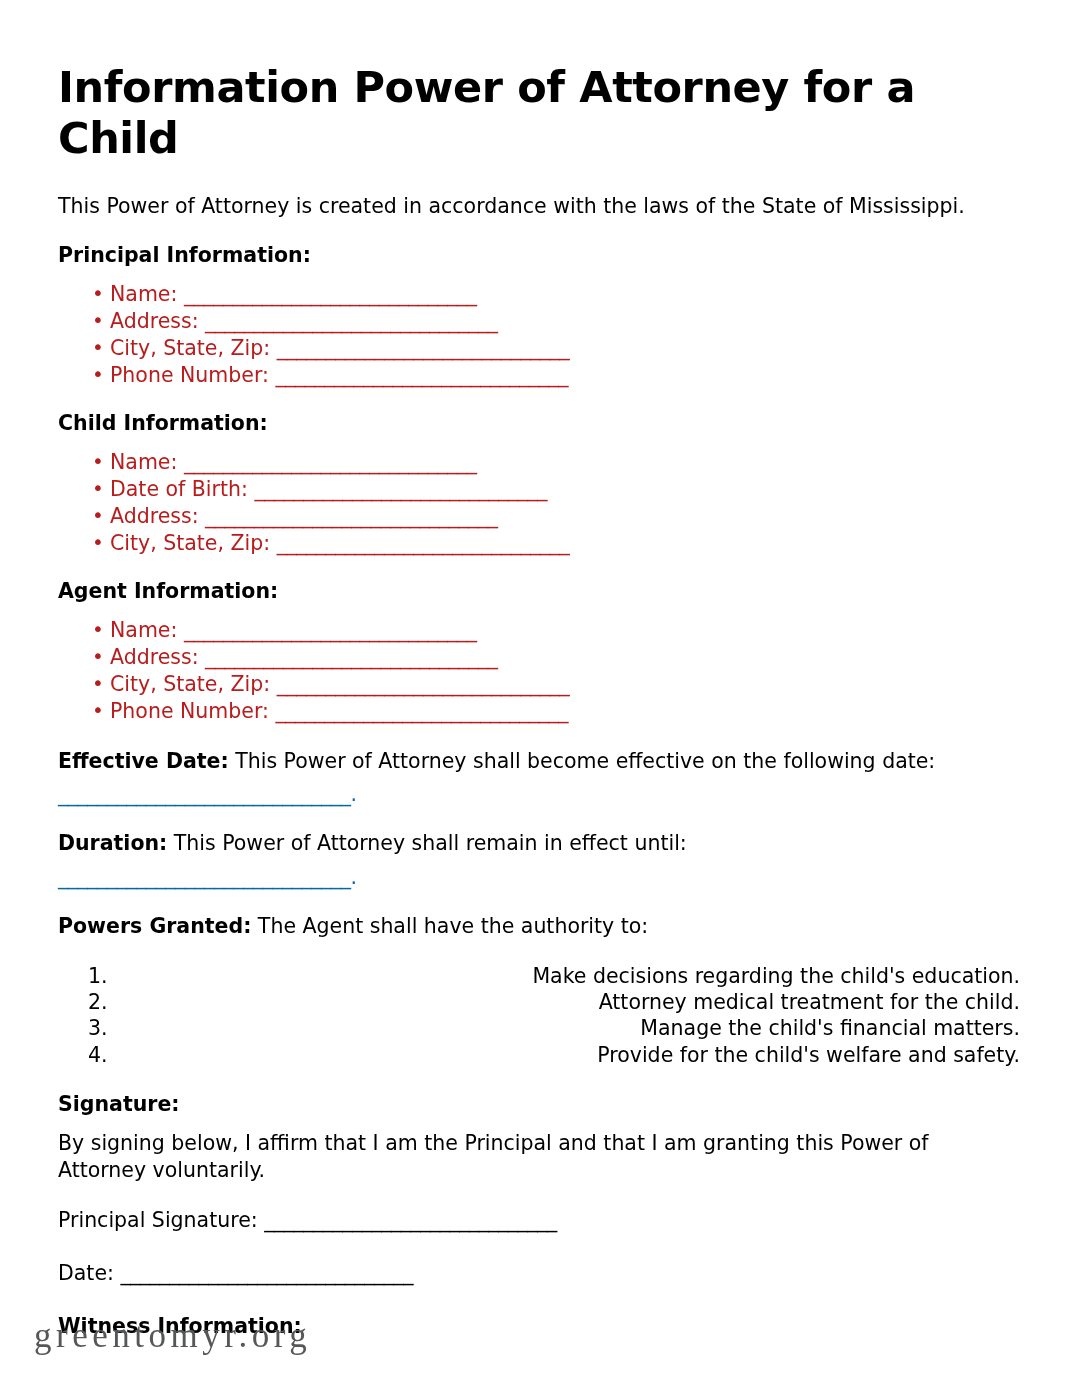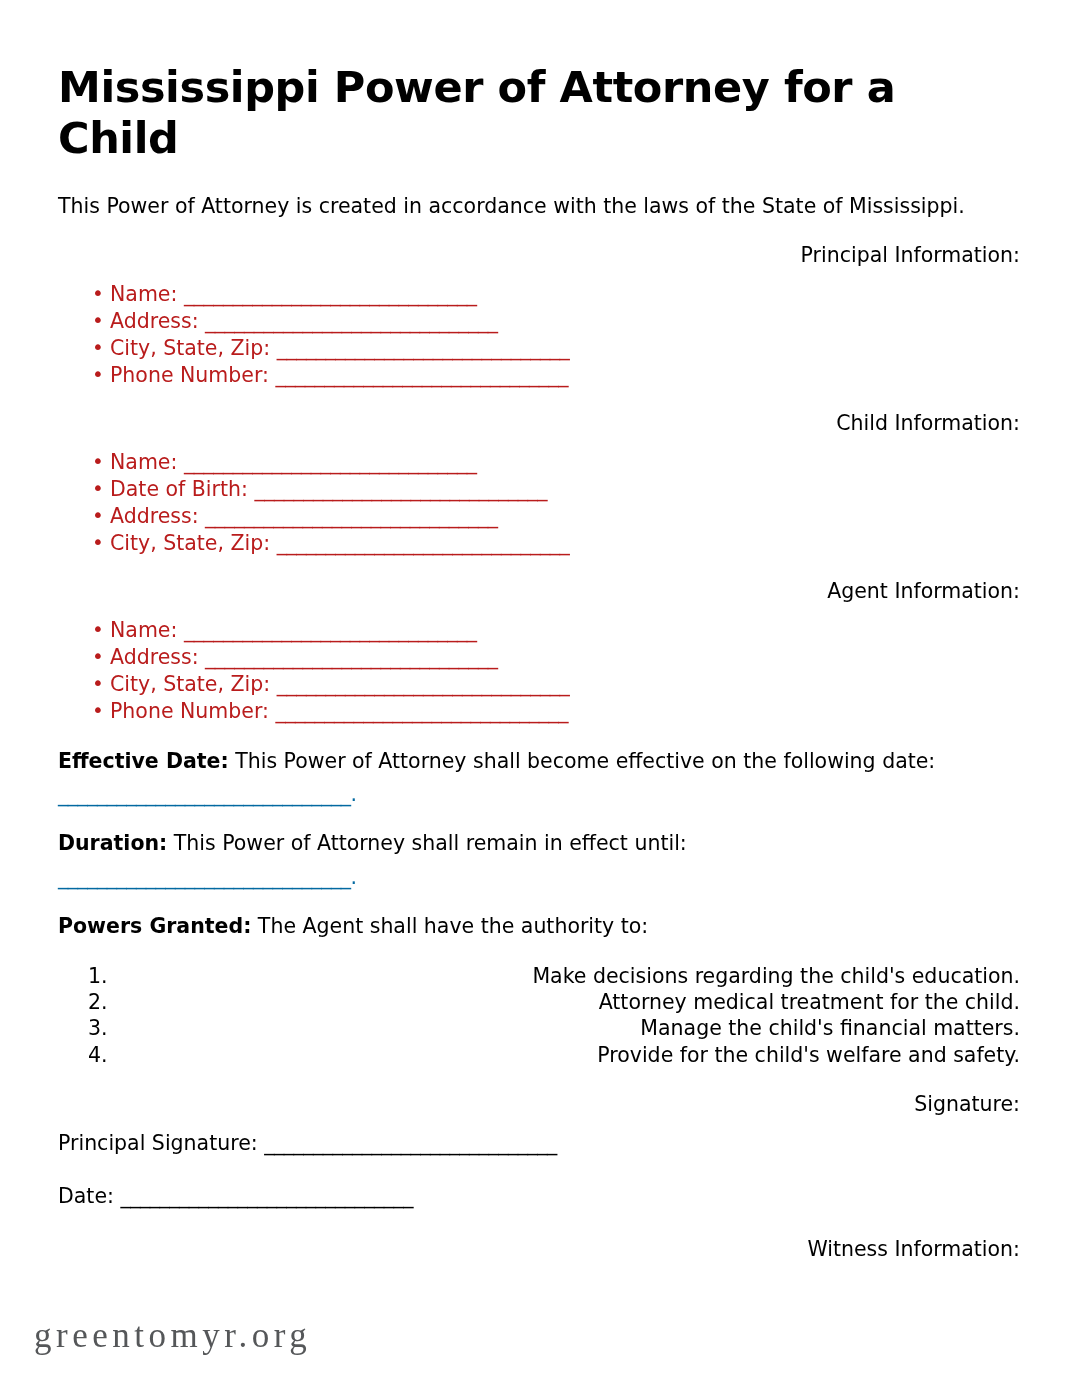--- a/index.html
+++ b/index.html
@@ -51,24 +51,23 @@
     margin: 0 0 22px 0;
     color: #000;
   }
   .para .lbl {
     font-weight: bold;
   }
 
   
   .sec-head {
     font-size: 20.5px;
-    font-weight: normal;
+    font-weight: bold;
     margin: 0 0 14px 0;
     color: #000;
-    text-align: right;
   }
 
   
   ul.fields {
     list-style: none;
     margin: 0 0 22px 0;
     padding: 0;
   }
   ul.fields li {
     position: relative;
@@ -146,21 +145,21 @@
     color: #555759;
     white-space: nowrap;
   }
 </style>
 </head>
 <body>
 
 <div class="page">
   <div class="content">
 
-    <h1 class="doc-title">Mississippi Power of Attorney for a Child</h1>
+    <h1 class="doc-title">Information Power of Attorney for a Child</h1>
 
     <p class="para">This Power of Attorney is created in accordance with the laws of the State of Mississippi.</p>
 
     <h2 class="sec-head">Principal Information:</h2>
     <ul class="fields">
       <li>
         <span>Name:</span>
         <span class="blank">______________________________</span>
       </li>
       <li>
@@ -235,20 +234,21 @@
       <span class="lbl">Powers Granted:</span><span> The Agent shall have the authority to:</span>
     </p>
     <ol class="powers">
       <li>Make decisions regarding the child's education.</li>
       <li>Attorney medical treatment for the child.</li>
       <li>Manage the child's financial matters.</li>
       <li>Provide for the child's welfare and safety.</li>
     </ol>
 
     <h2 class="sec-head">Signature:</h2>
+    <p class="para">By signing below, I affirm that I am the Principal and that I am granting this Power of Attorney voluntarily.</p>
 
     <p class="sig-line">
       <span>Principal Signature:</span>
       <span class="blank">______________________________</span>
     </p>
 
     <p class="sig-line">
       <span>Date:</span>
       <span class="blank">______________________________</span>
     </p>

